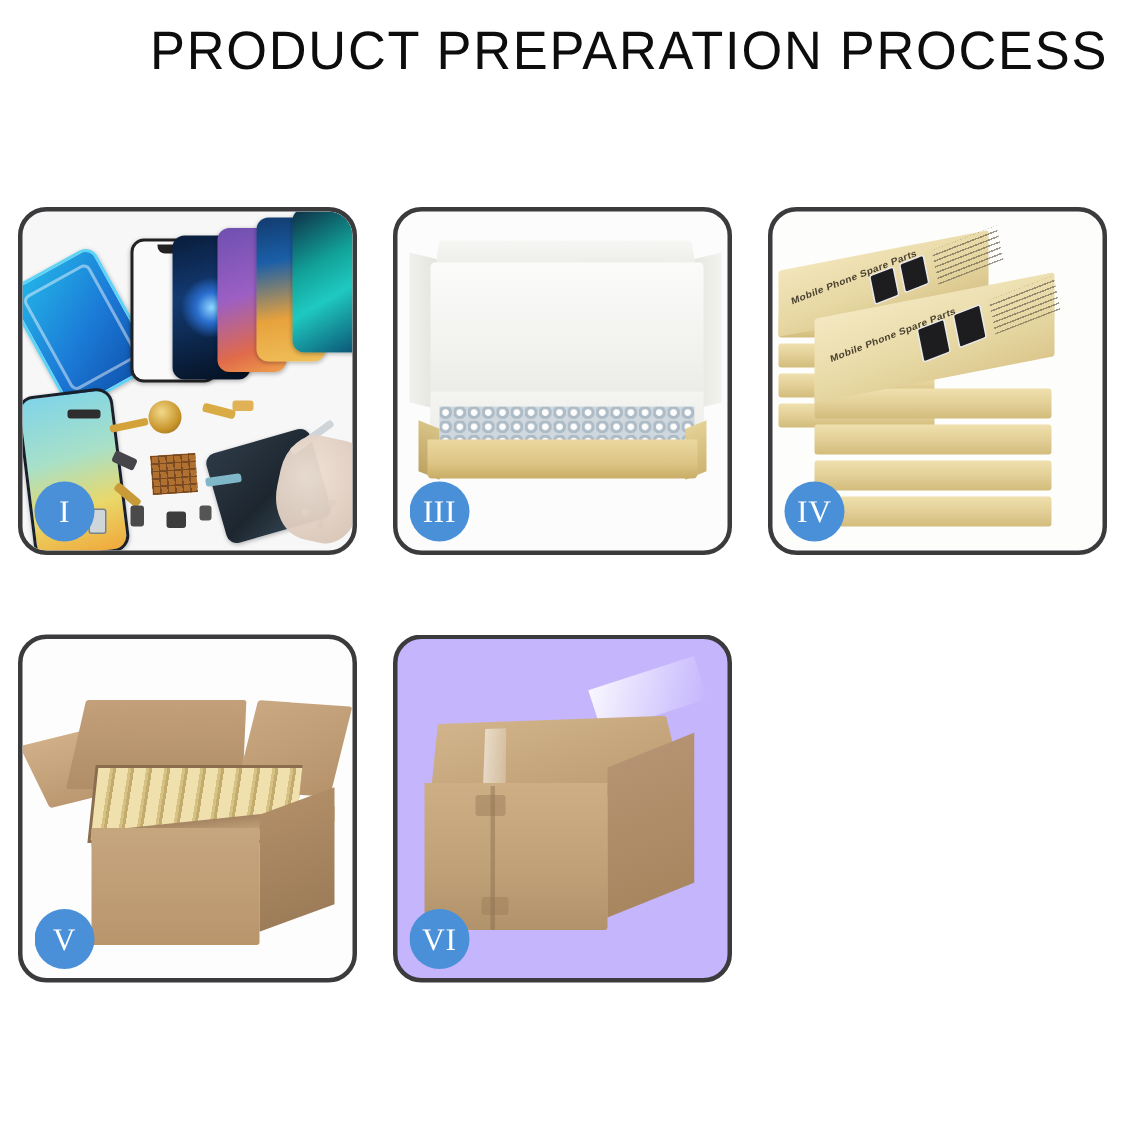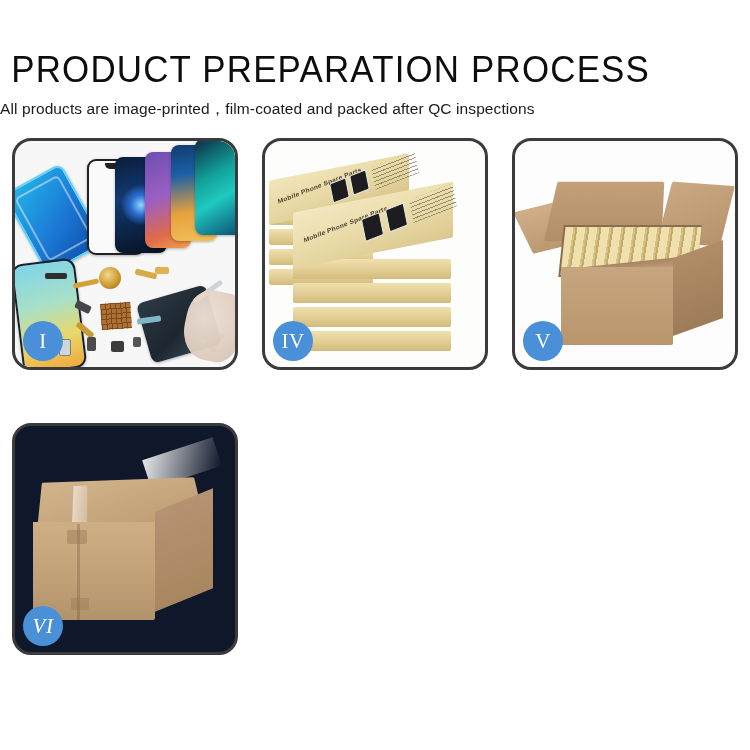--- a/index.html
+++ b/index.html
@@ -16,22 +16,22 @@
   }
   .page {
     width: 750px;
     height: 750px;
     position: relative;
     background: #ffffff;
   }
 
   
   .header {
-    text-align: left;
-    padding-top: 50px;
+    text-align: right;
+    padding-top: 14px;
   }
   .title {
     font-family: "Liberation Sans", sans-serif;
     font-size: 36px;
     font-weight: 500;
     letter-spacing: 1.2px;
     color: #0d0d0d;
     transform: scaleX(0.97);
     line-height: 40px;
     white-space: nowrap;
@@ -344,21 +344,21 @@
     background: linear-gradient(180deg,#b08d66 0%, #9d7c59 100%);
     transform: skewY(-20deg);
   }
   .c5-lip {
     position:absolute; left:46px; top:120px; width:162px;height:10px;
     background: linear-gradient(180deg,#a58463 0%, #c2a077 100%);
     transform: skewY(-6deg);
   }
 
   
-  .p6 { background:#0f172a;font-style:italic; }
+  .p6 { background:#c4b5fd; }
   .c6-top {
     position:absolute; left:22px; top:30px; width:170px;height:76px;
     background: linear-gradient(160deg,#d2b48c 0%, #c7a87e 50%, #bb9b70 100%);
     transform: perspective(420px) rotateX(40deg) rotate(-3deg);
     transform-origin: bottom center;
     border-radius:2px;
   }
   .c6-tape {
     position:absolute; left:56px; top:28px; width:16px;height:96px;
     background: linear-gradient(90deg, rgba(255,255,255,0.55), rgba(235,228,214,0.35));
@@ -393,21 +393,20 @@
     transform: rotate(-18deg);
   }
 </style>
 </head>
 <body>
 
 <div class="page">
 
   <div class="header">
     <div class="title">PRODUCT PREPARATION PROCESS</div>
-    <div class="subtitle">All products are image-printed，film-coated and packed after QC inspections</div>
   </div>
 
   <div class="grid">
 
     <div class="panel p1">
       <div class="panel-inner">
         <div class="ph ph-adh"></div>
         <div class="ph ph-glass"></div>
         <div class="ph ph-dark"></div>
         <div class="ph ph-purple"></div>
@@ -431,20 +430,34 @@
         <div class="part tool-a"></div>
         <div class="part screw s1"></div>
         <div class="part screw s2"></div>
         <div class="part screw s3"></div>
         <div class="hand"></div>
       </div>
       <div class="badge">I</div>
     </div>
 
 
+    <div class="panel p3">
+      <div class="panel-inner">
+        <div class="b3-flapL"></div>
+        <div class="b3-flapR"></div>
+        <div class="b3-lidback"></div>
+        <div class="b3-lid"></div>
+        <div class="b3-inner"></div>
+        <div class="b3-bubbles"></div>
+        <div class="b3-side-l"></div>
+        <div class="b3-side-r"></div>
+        <div class="b3-front"></div>
+      </div>
+      <div class="badge">III</div>
+    </div>
 
     <div class="panel p4">
       <div class="panel-inner">
         <div class="stack">
 
           <div class="kbox" style="left:4px;  top:128px; width:104px; height:16px;"></div>
           <div class="kbox" style="left:4px;  top:108px; width:104px; height:16px;"></div>
           <div class="kbox" style="left:4px;  top:88px;  width:104px; height:16px;"></div>
           <div class="kbox" style="left:4px;  top:68px;  width:104px; height:16px;"></div>
 

